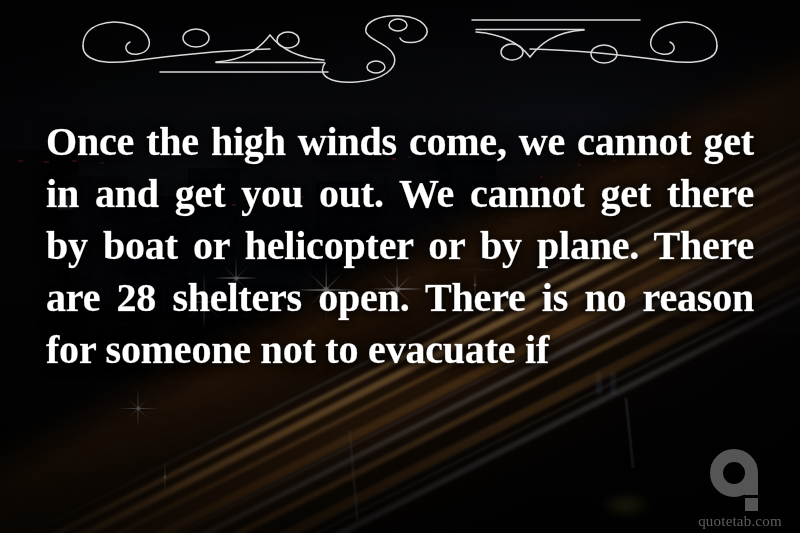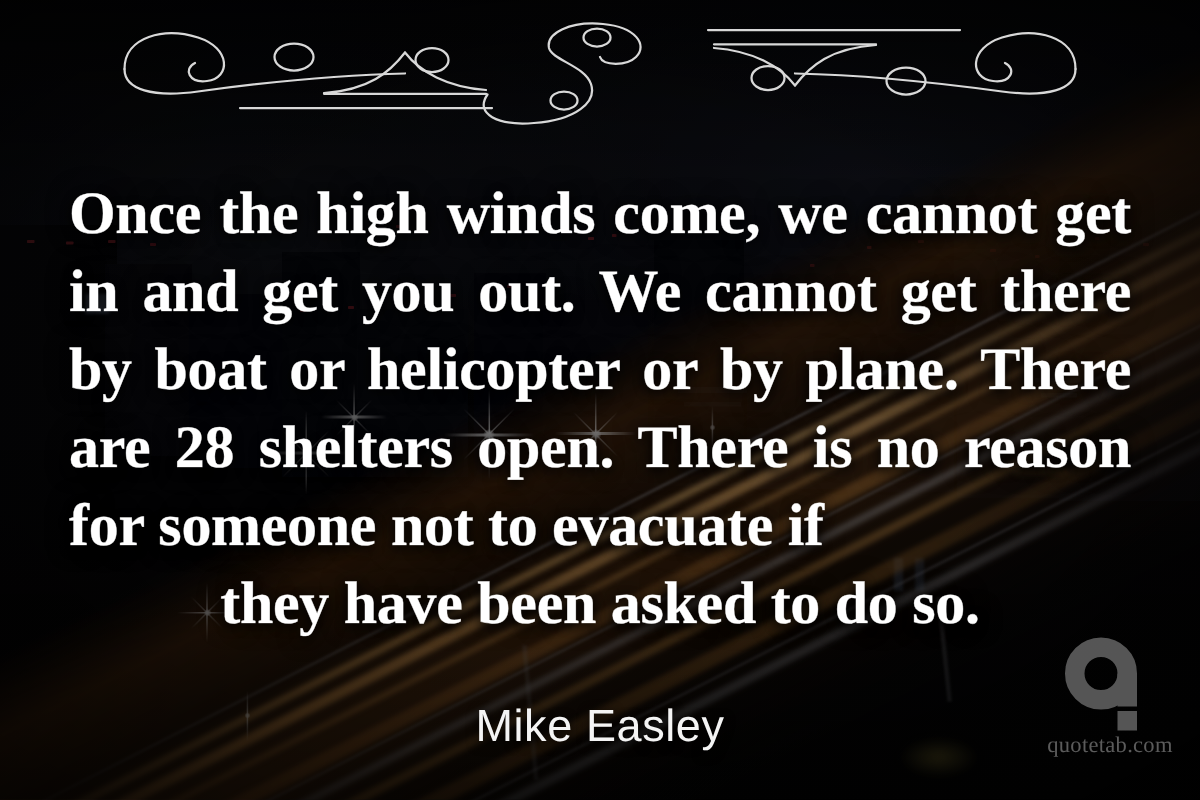--- a/index.html
+++ b/index.html
@@ -124,21 +124,21 @@
     font-family:"Liberation Sans", sans-serif;
     font-weight:400;
     font-size:30px;
     letter-spacing:.4px;
     text-shadow:0 2px 8px rgba(0,0,0,.9);
   }
 
   
   .watermark {
     position:absolute;
-    right:12px; bottom:24px;
+    right:12px; bottom:0;
     width:96px; height:84px;
     opacity:.42;
   }
   .wm-mark {
     position:relative;
     width:72px; height:62px;
     margin:0 auto;
   }
   .wm-q {
     position:absolute; left:6px; top:0;
@@ -315,24 +315,22 @@
         <ellipse cx="432" cy="44" rx="11" ry="8"></ellipse>
         <path d="M504 22 C474 24, 460 36, 450 49 C440 36, 422 26, 396 24"></path>
         <line x1="396" y1="21.5" x2="504" y2="21.5"></line>
         <line x1="392" y1="12" x2="560" y2="12"></line>
       </g>
     </svg>
   </div>
 
   <div class="quote">
     <span>Once the high winds come, we cannot get in and get you out. We cannot get there by boat or helicopter or by plane. There are 28 shelters open. There is no reason for someone not to evacuate if</span>
-    <span class="lastline">they have been asked to do so.</span>
   </div>
 
-  <div class="author">Mike Easley</div>
 
   <div class="watermark">
     <div class="wm-mark">
       <div class="wm-q"></div>
       <div class="wm-tail"></div>
       <div class="wm-dot"></div>
     </div>
     <div class="wm-text">quotetab.com</div>
   </div>
 

